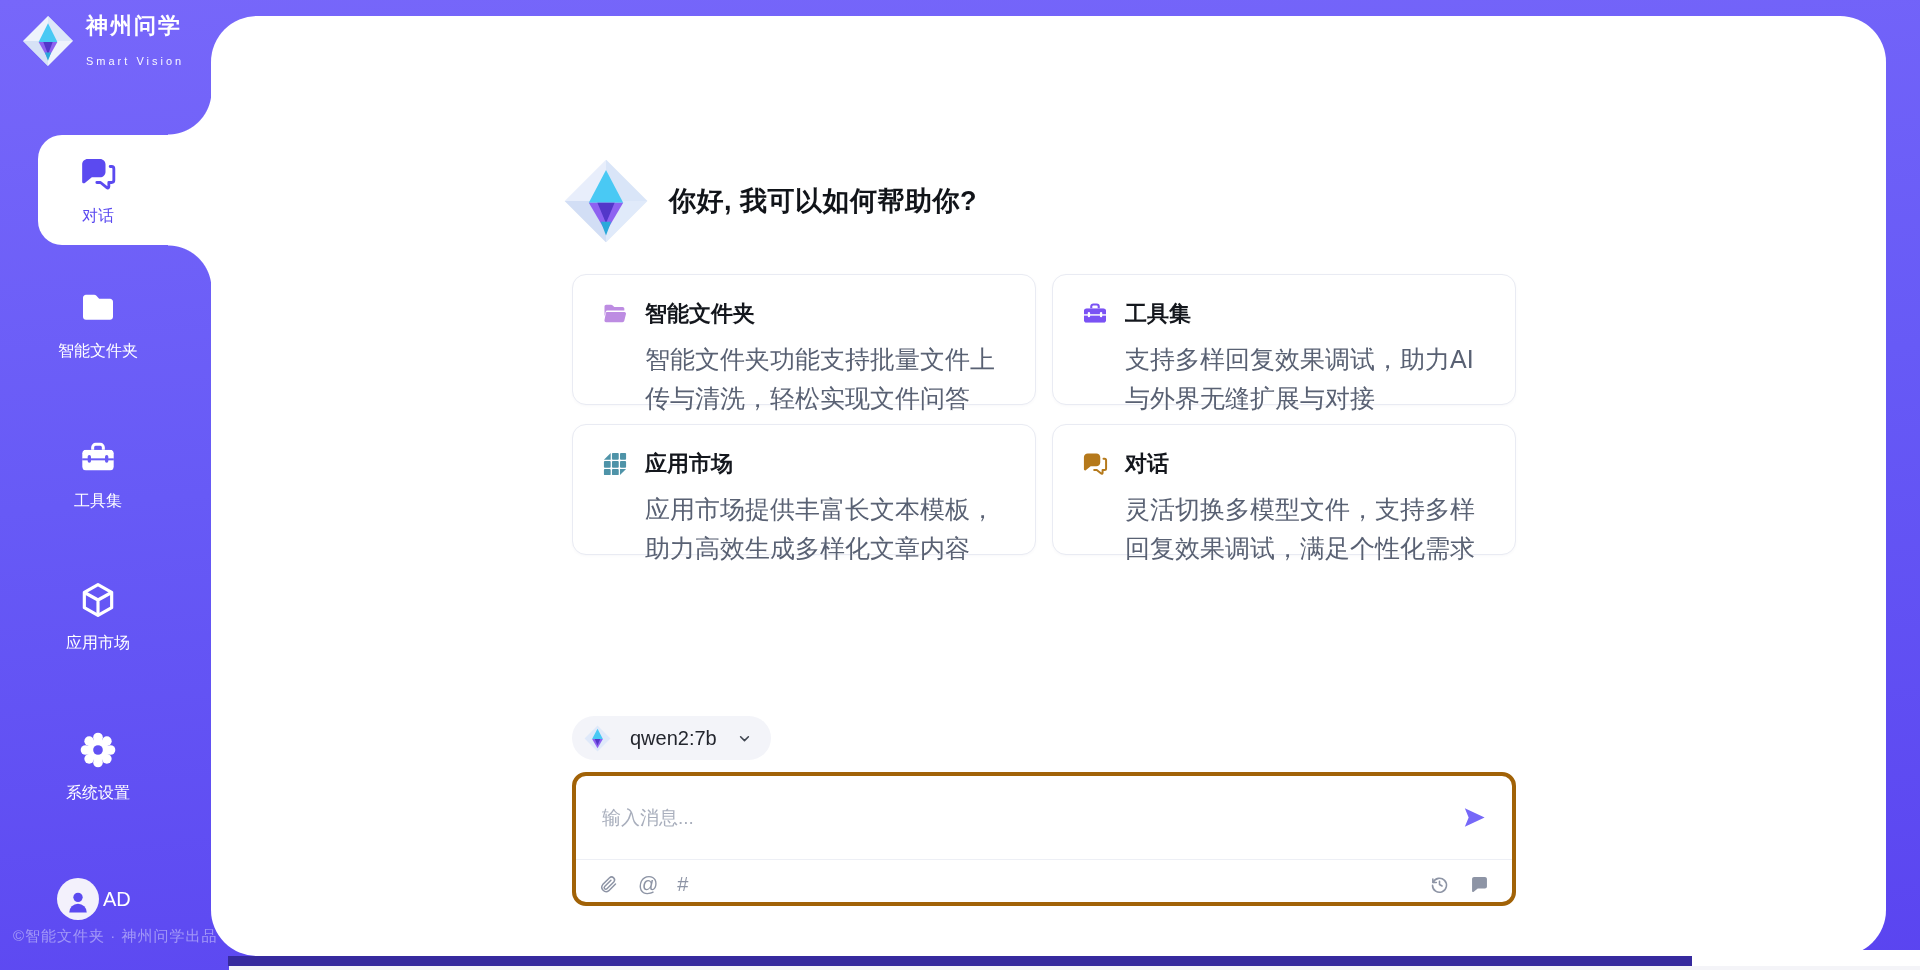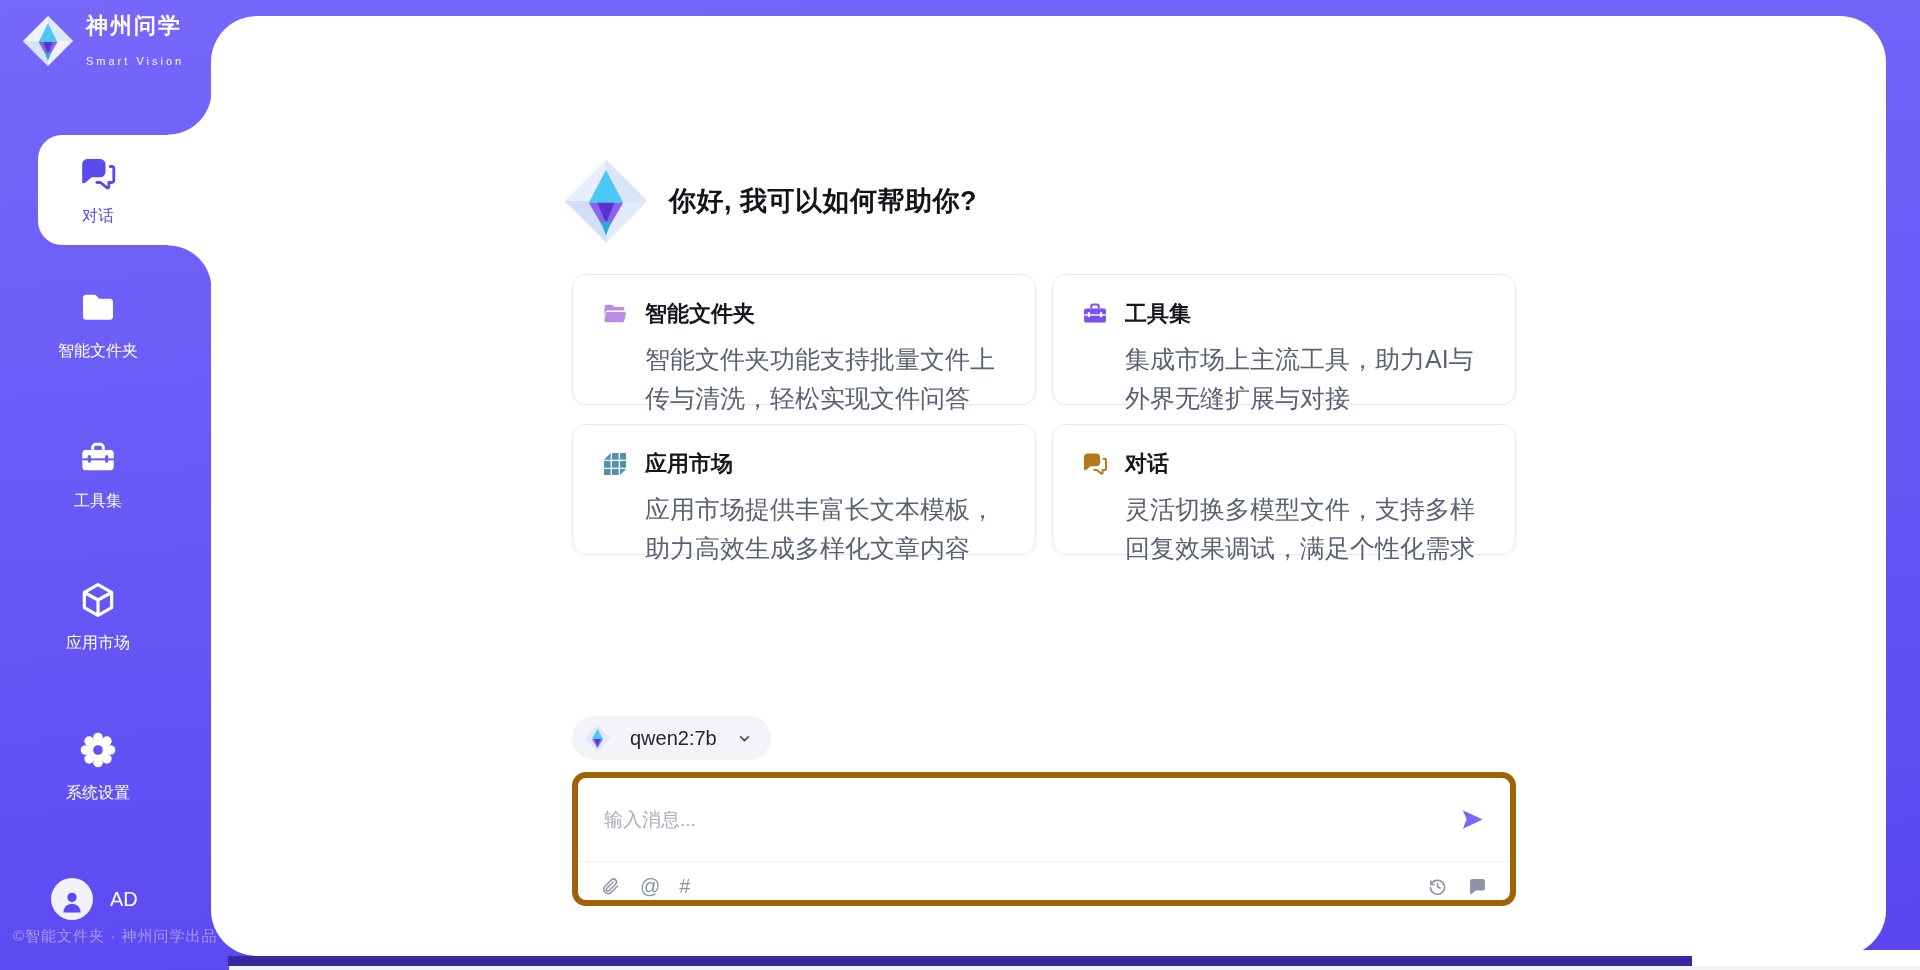--- a/index.html
+++ b/index.html
@@ -33,21 +33,21 @@
   .tab-inner{width:120px;height:100%;display:flex;flex-direction:column;align-items:center;
     justify-content:center;gap:12px;color:#5b4af0;}
   .tab-inner .nav-ico{width:40px;height:40px;}
   .nav-label{font-size:16px;}
   
   .side-item{position:absolute;left:0;width:196px;display:flex;flex-direction:column;
     align-items:center;gap:13px;color:#ffffff;cursor:pointer;z-index:3;}
   .side-item .nav-ico{width:40px;height:40px;}
   .si-folder{top:288px;} .si-toolbox{top:438px;} .si-cube{top:580px;} .si-gear{top:730px;}
   
-  .user{position:absolute;left:51px;top:878px;display:flex;align-items:center;gap:17px;z-index:3;cursor:pointer;text-align:right;}
+  .user{position:absolute;left:57px;top:878px;display:flex;align-items:center;gap:4px;z-index:3;cursor:pointer;text-align:right;}
   .avatar{width:42px;height:42px;border-radius:50%;background:#f3f1fc;display:flex;align-items:center;justify-content:center;overflow:hidden;}
   .avatar svg{width:28px;height:28px;margin-top:6px;}
   .user-name{color:#fff;font-size:20px;}
   .copyright{position:absolute;left:13px;top:927px;font-size:15px;color:rgba(255,255,255,.42);
     white-space:nowrap;z-index:3;letter-spacing:1px;}
   
   .greeting{position:absolute;left:352px;top:142px;display:flex;align-items:center;gap:20px;}
   .greeting .logo{width:86px;height:86px;}
   .greeting h1{margin:0;font-size:27px;font-weight:bold;color:#111419;letter-spacing:.5px;}
   
@@ -60,21 +60,21 @@
   .card-title{font-size:22px;font-weight:bold;color:#14171d;}
   .card-desc{margin-top:11px;margin-left:44px;font-size:25px;line-height:1.55;color:#596173;}
   .ico-folder{color:#bd8ce2;} .ico-toolbox{color:#7a52f4;} .ico-grid{color:#4e93a8;} .ico-chat-amber{color:#b5791b;}
   
   .model-pill{position:absolute;left:361px;top:700px;height:44px;padding:0 18px 0 12px;
     background:#f3f4f9;border-radius:22px;display:inline-flex;align-items:center;gap:19px;cursor:pointer;}
   .model-pill .logo{width:27px;height:27px;}
   .model-label{font-size:20px;color:#23262e;}
   .chevron{width:17px;height:17px;}
   .composer{position:absolute;left:361px;top:756px;width:944px;height:134px;
-    border:6px solid #a16207;border-radius:14px;box-sizing:border-box;background:#fff;}
+    border:4px solid #a16207;border-radius:14px;box-sizing:border-box;background:#fff;}
   .composer-top{height:84px;display:flex;align-items:center;padding:0 24px;
     border-bottom:1px solid #edeff5;box-sizing:border-box;gap:12px;}
   .msg-input{flex:1;border:none;outline:none;font-size:19px;color:#30343d;background:transparent;
     font-family:"Liberation Sans","DejaVu Sans",sans-serif;}
   .msg-input::placeholder{color:#a8aebc;}
   .send-btn{width:27px;height:27px;color:#7668f8;cursor:pointer;flex:0 0 27px;}
   .composer-bottom{height:48px;display:flex;align-items:center;padding:0 22px;gap:19px;color:#8d94a5;}
   .cb-ico{width:21px;height:21px;cursor:pointer;}
   .cb-text{font-size:20px;cursor:pointer;line-height:1;}
   .cb-spacer{flex:1;}
@@ -121,21 +121,21 @@
             <rect x="5.8" y="10.2" width="2" height="4.6" rx="1" fill="#000"></rect>
             <rect x="16.2" y="10.2" width="2" height="4.6" rx="1" fill="#000"></rect>
             <rect x="2.5" y="12.2" width="19" height="1.2" fill="#000"></rect>
           </mask>
             </defs>
           <rect x="2.5" y="7" width="19" height="12.5" rx="2.2" fill="currentColor" mask="url(#bc2)"></rect>
           <path d="M8.8 7V5.6c0-1 .8-1.8 1.8-1.8h2.8c1 0 1.8.8 1.8 1.8V7" fill="none" stroke="currentColor" stroke-width="1.8"></path>
         </svg>
         <span class="card-title">工具集</span>
       </div>
-      <div class="card-desc">集成市场上主流工具，助力AI与外界无缝扩展与对接</div>
+      <div class="card-desc">支持多样回复效果调试，助力AI与外界无缝扩展与对接</div>
     </div>
 
     <div class="card">
       <div class="card-head">
         <svg class="card-ico ico-grid" viewBox="0 0 24 24" fill="currentColor">
           <polygon points="8.3,2.5 8.3,8.3 2.5,8.3"></polygon>
           <rect x="9.4" y="2.5" width="5.8" height="5.8" rx="0.8"></rect>
           <rect x="16.3" y="2.5" width="5.2" height="5.8" rx="0.8"></rect>
           <rect x="2.5" y="9.4" width="5.8" height="5.8" rx="0.8"></rect>
           <rect x="9.4" y="9.4" width="5.8" height="5.8" rx="0.8"></rect>

